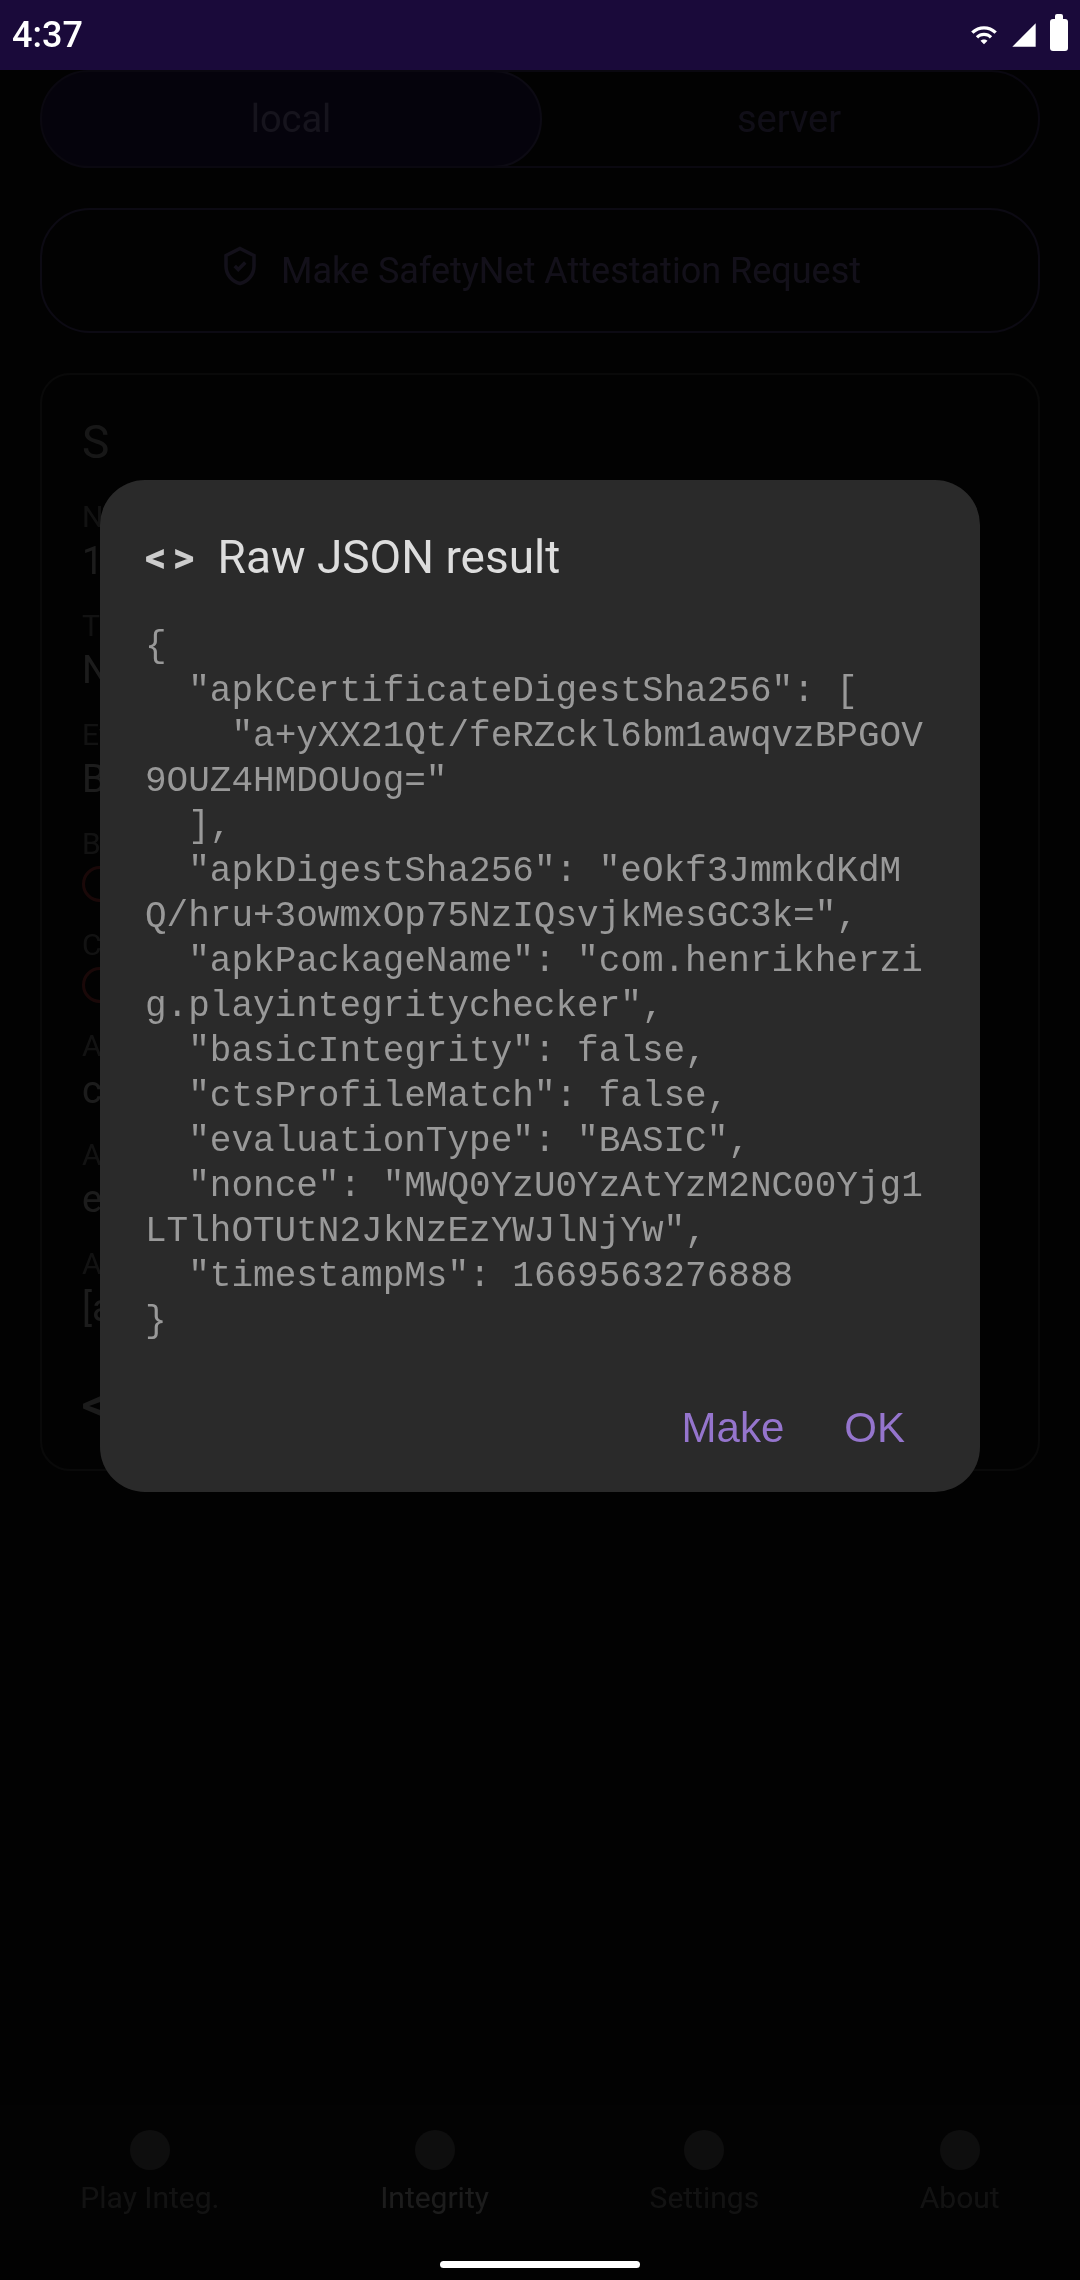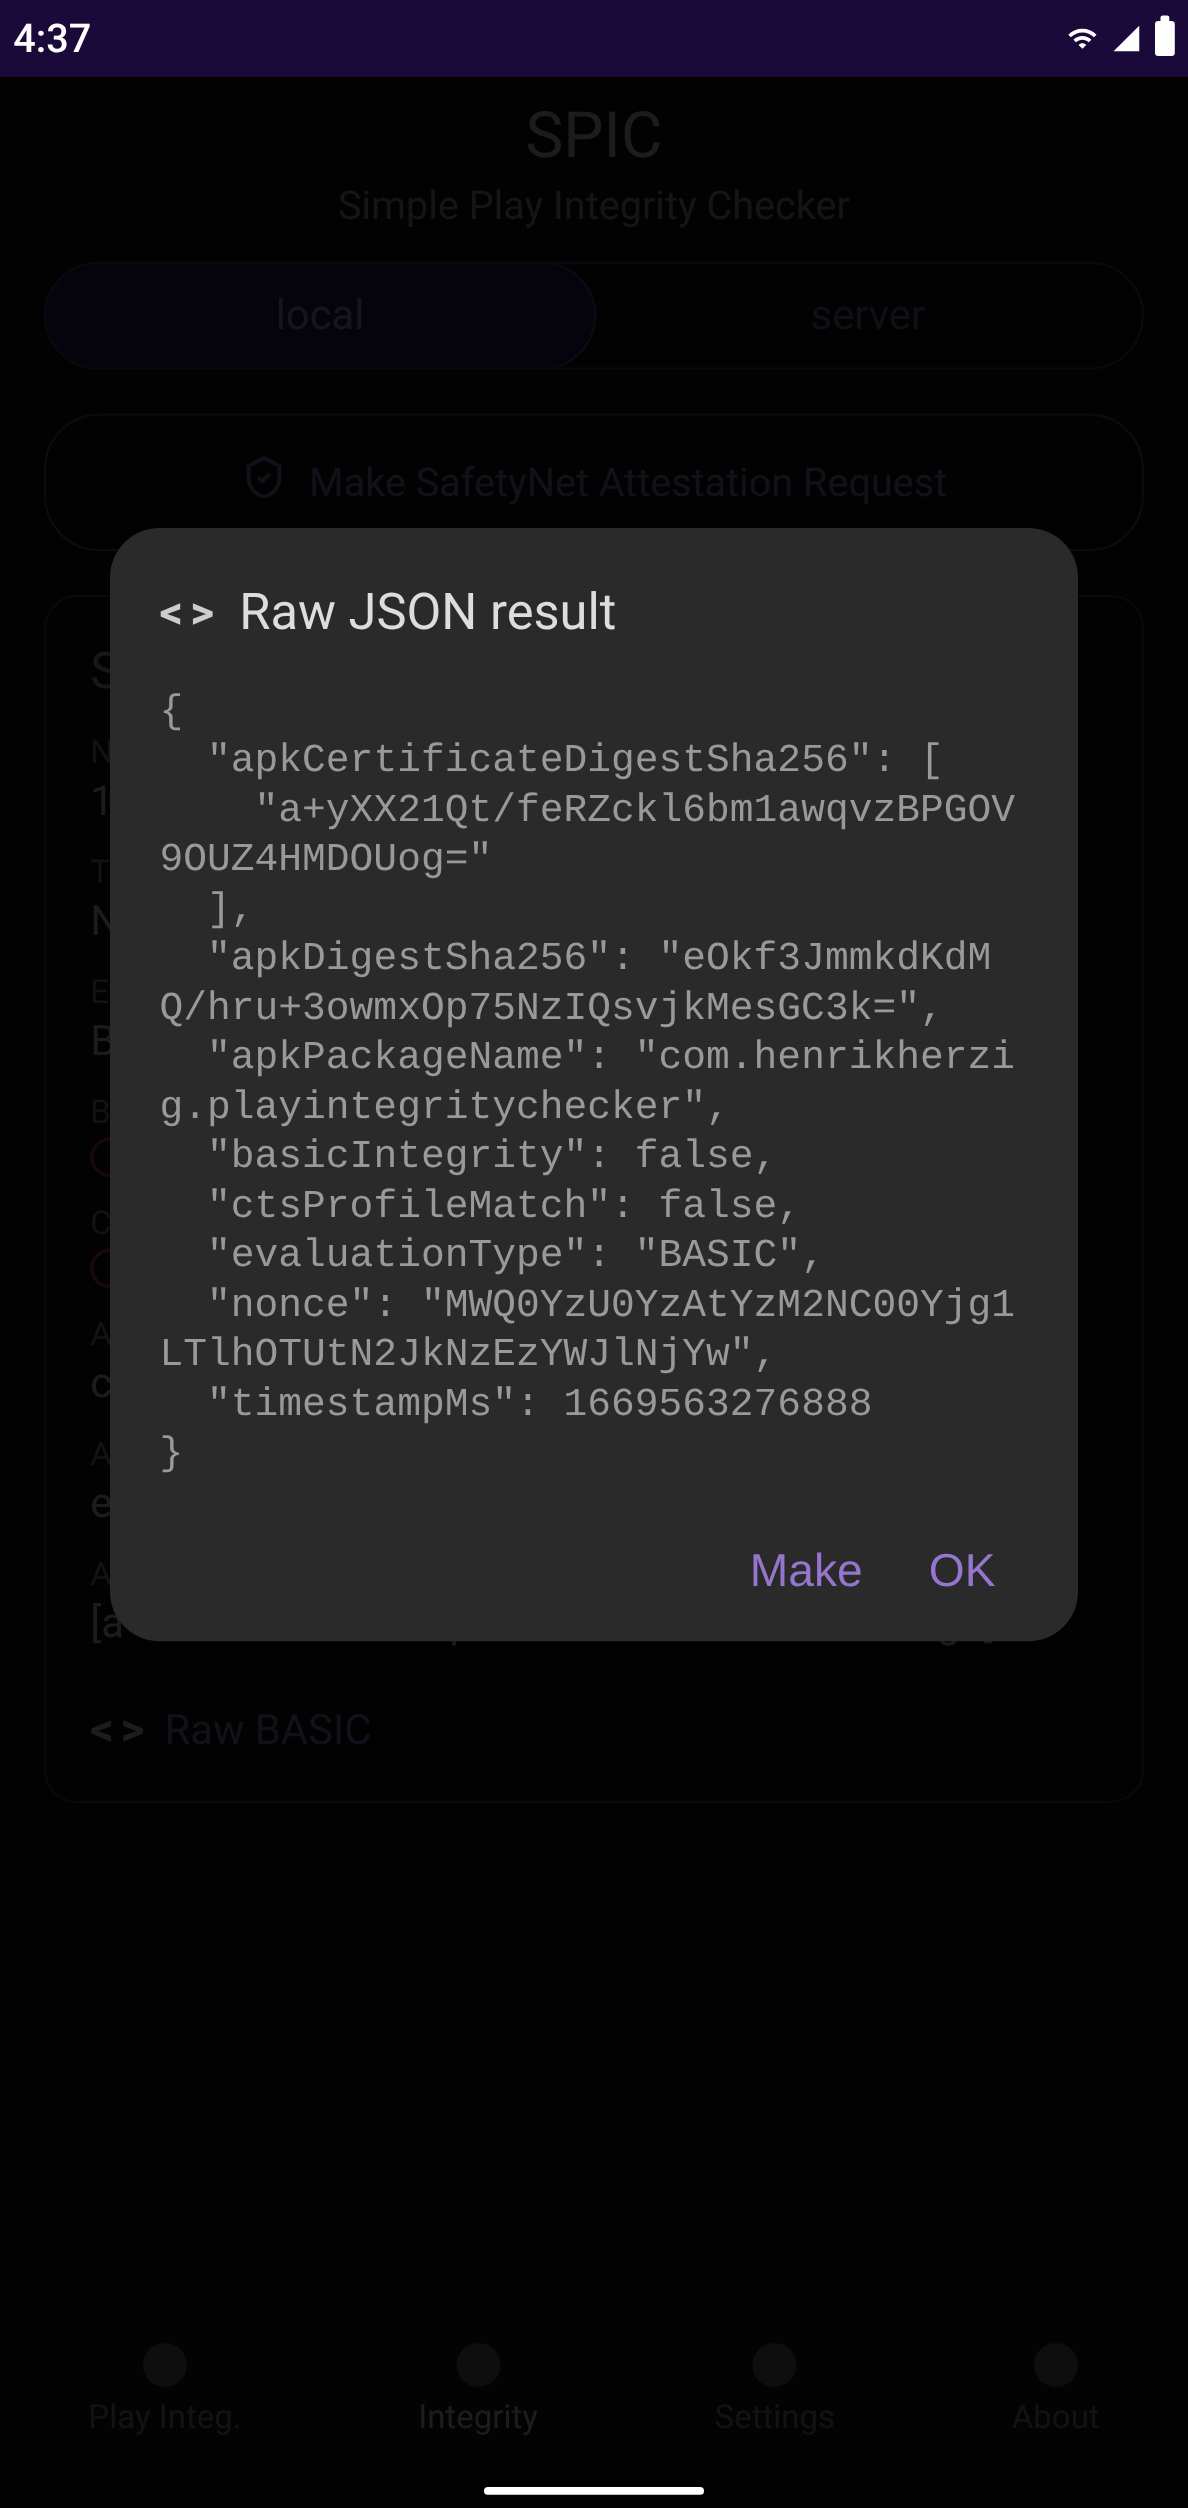--- a/index.html
+++ b/index.html
@@ -276,24 +276,20 @@
         <path d="M1 9l2 2c4.97-4.97 13.03-4.97 18 0l2-2C16.93 2.93 7.08 2.93 1 9zm8 8l3 3 3-3c-1.65-1.66-4.34-1.66-6 0zm-4-4l2 2c2.76-2.76 7.24-2.76 10 0l2-2C15.14 9.14 8.87 9.14 5 13z"></path>
       </svg>
     <svg class="status-icon-svg" viewBox="0 0 24 24">
         <path d="M2 22h20V2L2 22z"></path>
       </svg>
     <div class="battery-icon"></div>
   </div>
 </div>
 
 <div class="backdrop">
-  <div class="app-header">
-    <div class="app-title">SPIC</div>
-    <div class="app-subtitle">Simple Play Integrity Checker</div>
-  </div>
 
   <div class="segmented">
     <div class="segmented-btn active">local</div>
     <div class="segmented-btn">server</div>
   </div>
 
   <div class="request-btn">
     <span>
       <svg width="42" height="42" viewBox="0 0 24 24" fill="none" stroke="#8a7aba" stroke-width="2">
           <path d="M12 2l8 4v6c0 5-3.5 9-8 10-4.5-1-8-5-8-10V6l8-4z"></path>

